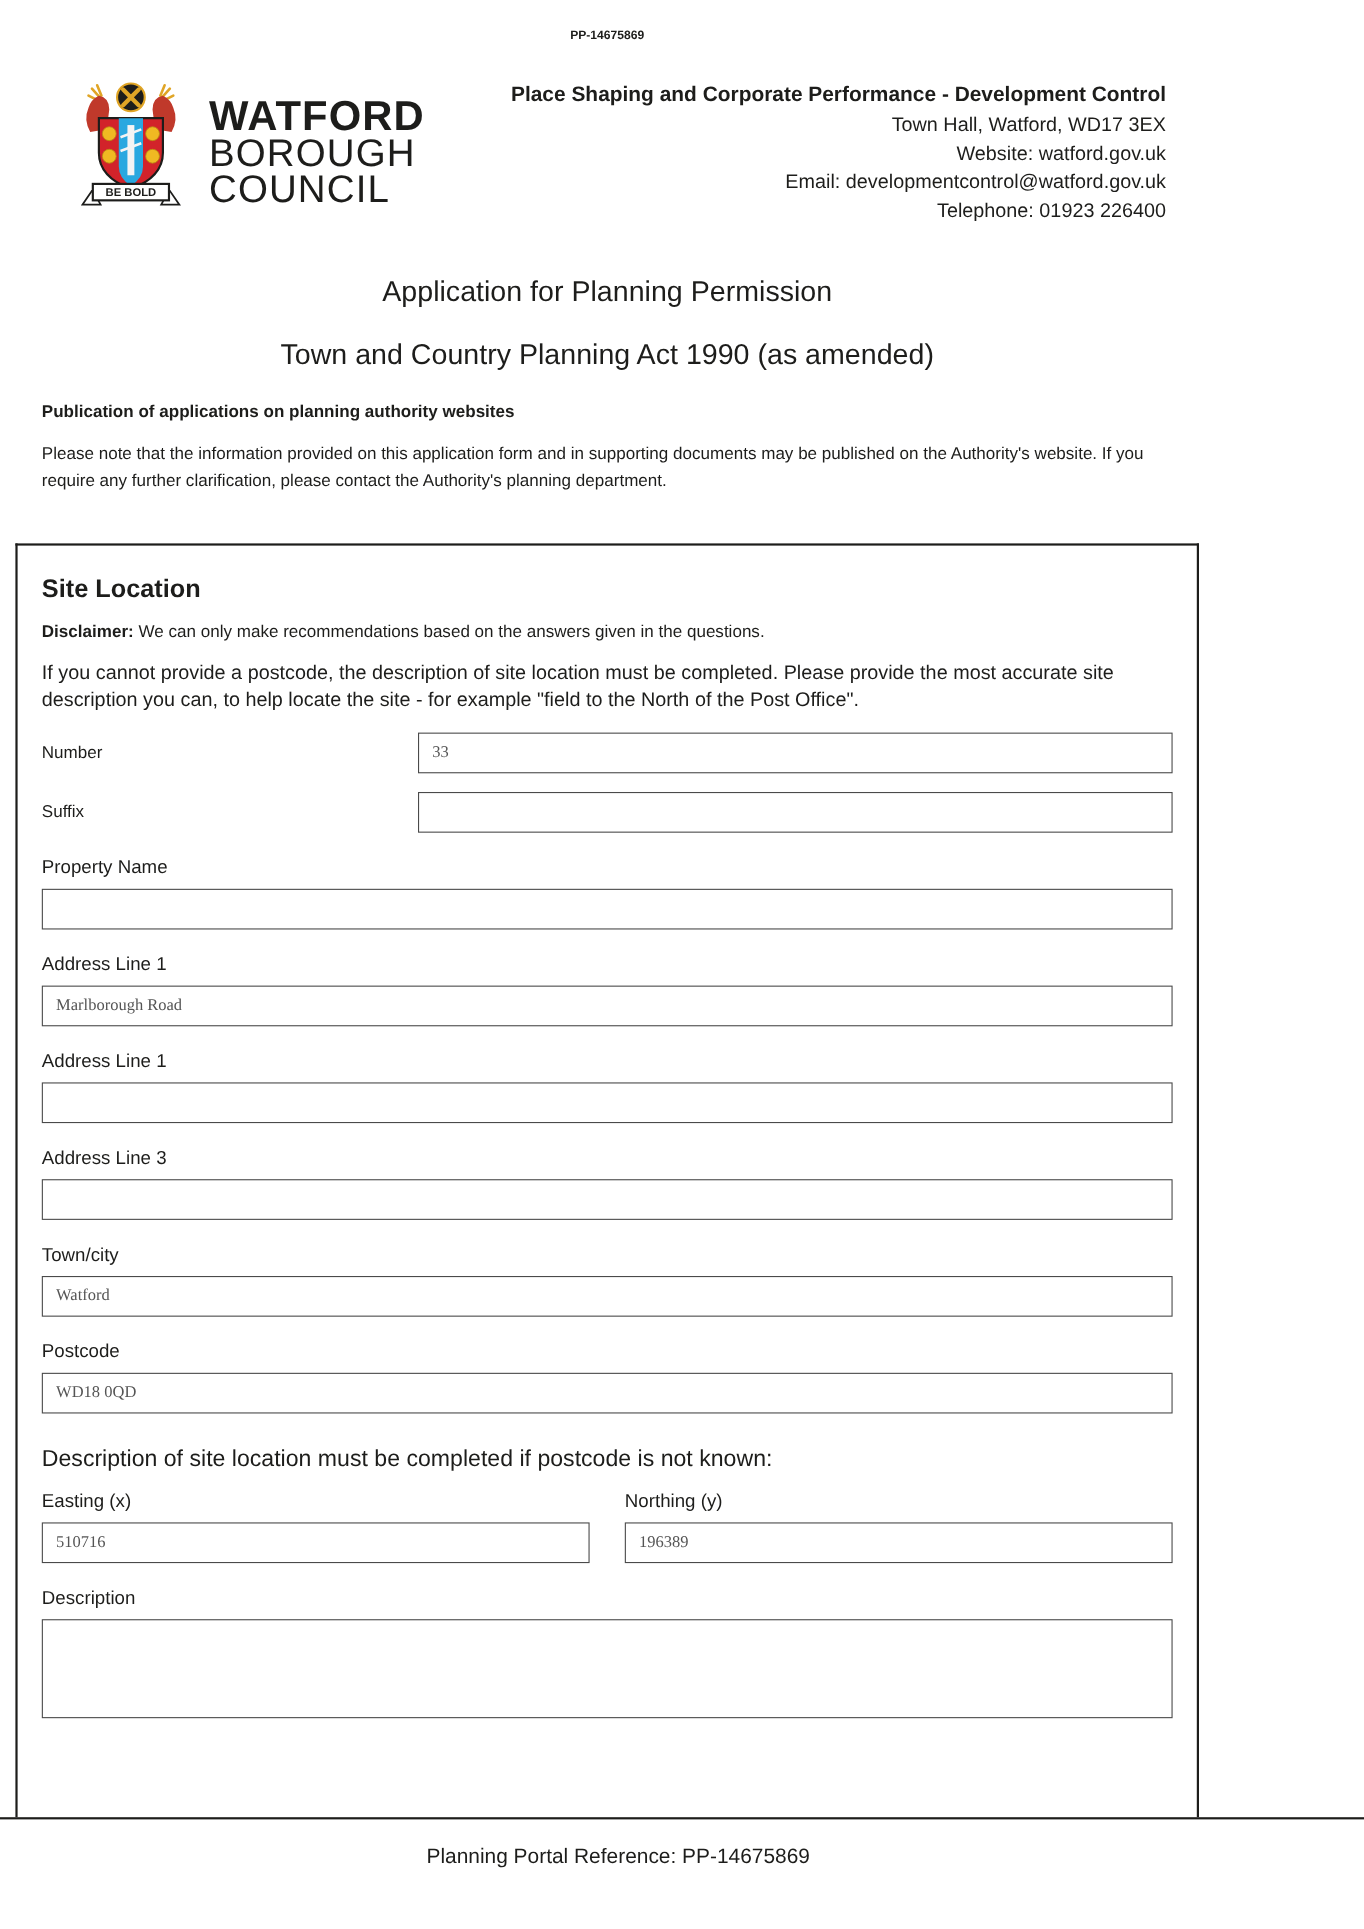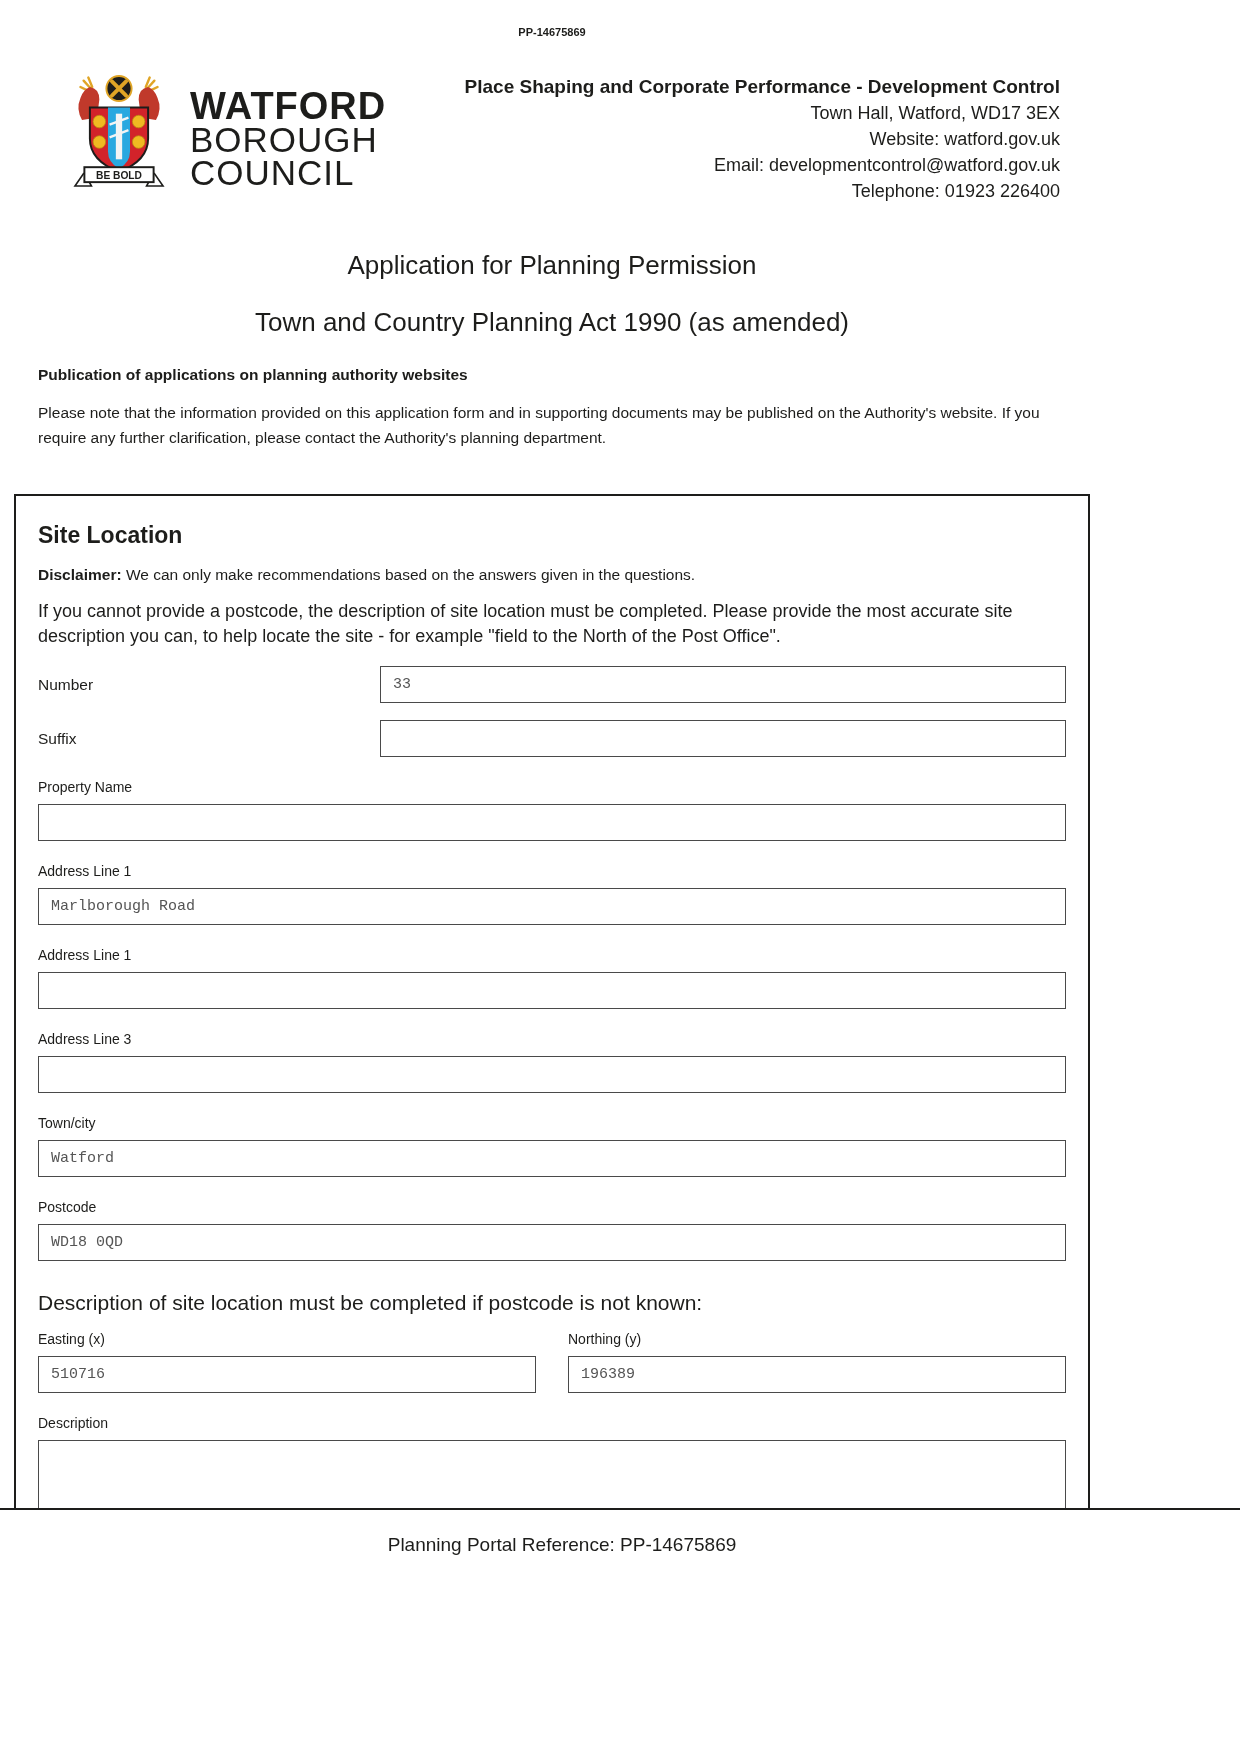--- a/index.html
+++ b/index.html
@@ -47,43 +47,43 @@
   .title { margin-top: 46px; }
   .subtitle { margin-top: 26px; }
 
   .pub-head { margin: 28px 24px 0 24px; font-size: 15.5px; font-weight: 700; }
   .pub-body { margin: 16px 30px 0 24px; font-size: 15.5px; line-height: 25px; }
 
   .site-box {
     margin-top: 44px;
     border: 2px solid #1d1d1b;
     border-bottom: none;
-    height: 1014px;
+    height: 1158px;
     overflow: hidden;
     padding: 0 22px;
     box-sizing: border-box;
   }
   .sec-title { margin: 26px 0 0 0; font-size: 23px; font-weight: 700; }
   .disclaimer { margin: 17px 0 0 0; font-size: 15.5px; }
   .intro { margin: 15px 0 0 0; font-size: 18px; line-height: 25px; max-width: 1012px; }
 
   .field-row { display: flex; align-items: center; margin-top: 17px; }
   .field-row .lbl { width: 342px; flex: none; font-size: 15.5px; }
   .field-row .tb { flex: 1; width: auto; }
 
   .stack { margin-top: 22px; }
-  .lbl-s { display: block; font-size: 14px; margin-bottom: 9px; }
+  .lbl-s { display: block; font-size: 17px; margin-bottom: 9px; }
 
   .tb {
     height: 37px;
     width: 100%;
     box-sizing: border-box;
     border: 1px solid #4a4a4a;
     background: #fff;
-    font-family: Liberation Mono, monospace;
+    font-family: Liberation Serif, serif;
     font-size: 15px;
     color: #555555;
     padding: 0 12px;
   }
   .ta { height: 90px; resize: none; padding-top: 8px; display: block; }
 
   .desc-head { margin: 30px 0 0 0; font-size: 21px; font-weight: 400; }
   .coords { display: flex; gap: 32px; margin-top: 16px; }
   .coords .col { flex: 1; }
 

